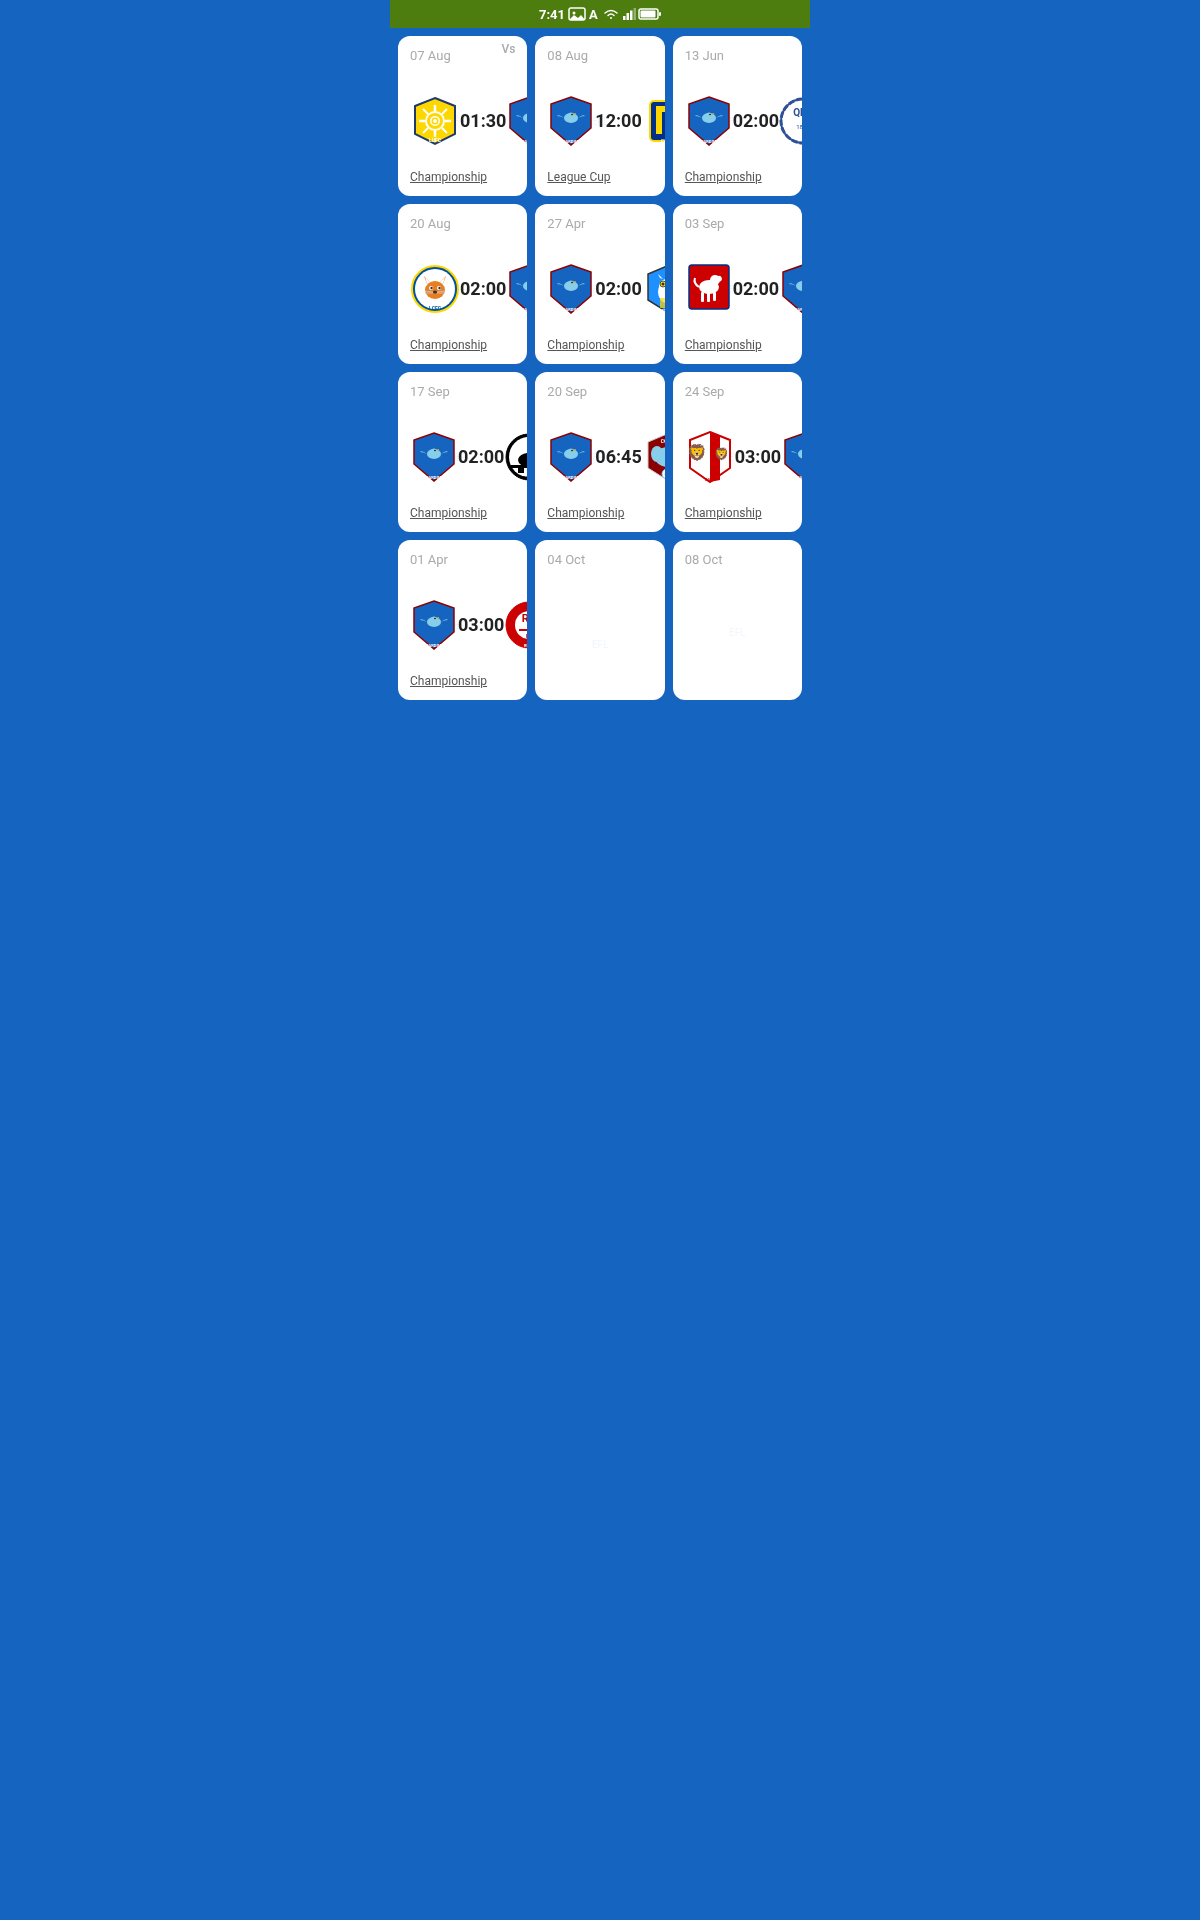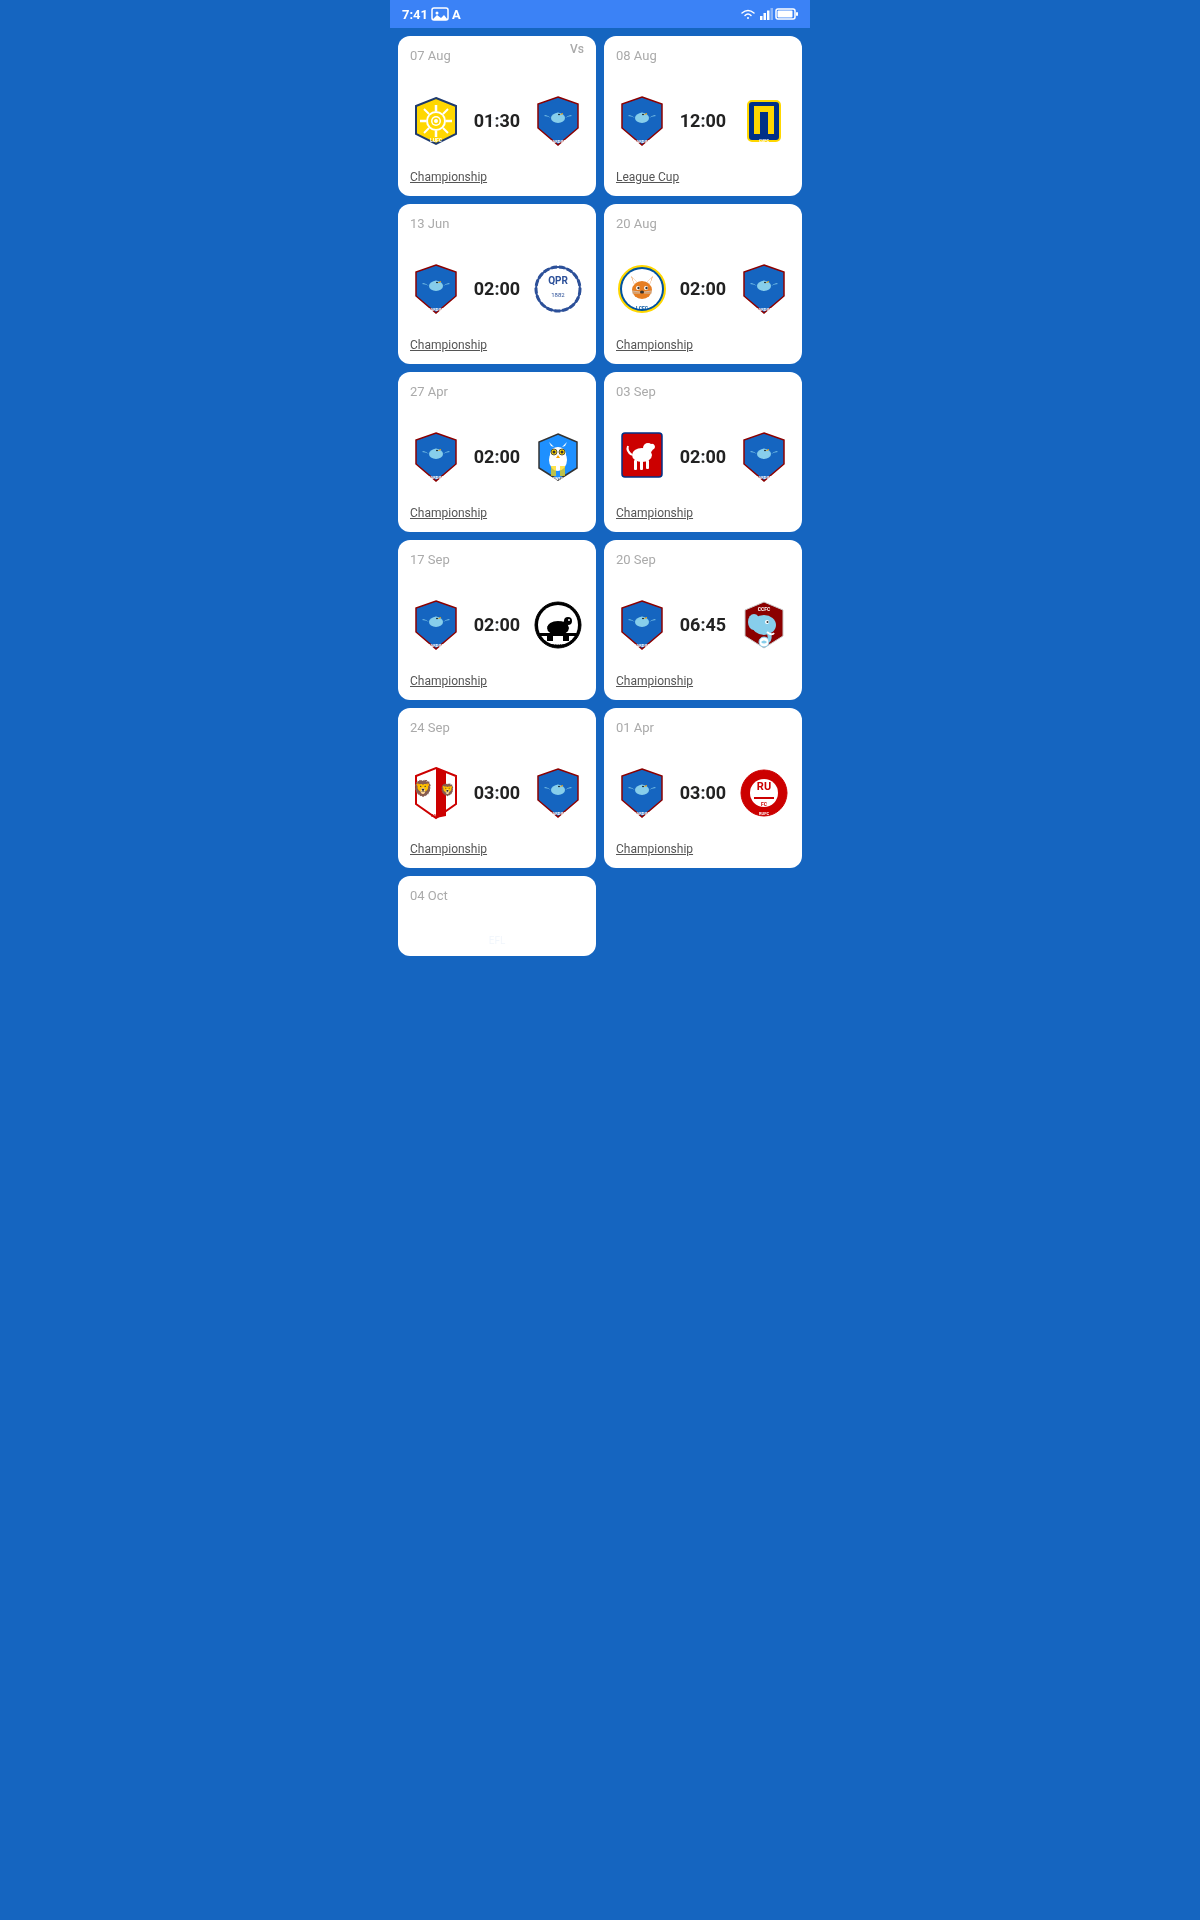--- a/index.html
+++ b/index.html
@@ -4,36 +4,36 @@
   <meta name="viewport" content="width=device-width, initial-scale=1">
   <style>
     * { box-sizing: border-box; margin: 0; padding: 0; }
     body {
       background-color: #1565C0;
       font-family: 'Roboto', Arial, sans-serif;
       width: 420px;
       margin: 0 auto;
     }
     .status-bar {
-      background-color: #3b82f6;
+      background-color: #4d7c0f;
       color: white;
       display: flex;
-      justify-content: space-between;
+      justify-content: center;
       align-items: center;
       padding: 6px 12px;
       font-size: 13px;
       font-weight: bold;
       height: 28px;
     }
     .status-left { display: flex; align-items: center; gap: 4px; }
     .status-right { display: flex; align-items: center; gap: 4px; }
     .matches-grid {
       padding: 8px;
       display: grid;
-      grid-template-columns: 1fr 1fr;
+      grid-template-columns: 1fr 1fr 1fr;
       gap: 8px;
     }
     .match-card {
       background: white;
       border-radius: 12px;
       padding: 12px;
       position: relative;
       overflow: hidden;
       min-height: 160px;
       display: flex;
@@ -540,14 +540,20 @@
     <div class="competition-label">Championship</div>
   </div>
 
   <div class="match-card" style="min-height: 80px; gap: 24px;">
     <div class="match-date">04 Oct</div>
     <div class="match-body">
       <div class="watermark">EFL</div>
     </div>
   </div>
 
+  <div class="match-card" style="min-height: 80px;">
+    <div class="match-date">08 Oct</div>
+    <div class="match-body">
+      <div class="watermark">EFL</div>
+    </div>
+  </div>
 
 </div>
 
 </body></html>

